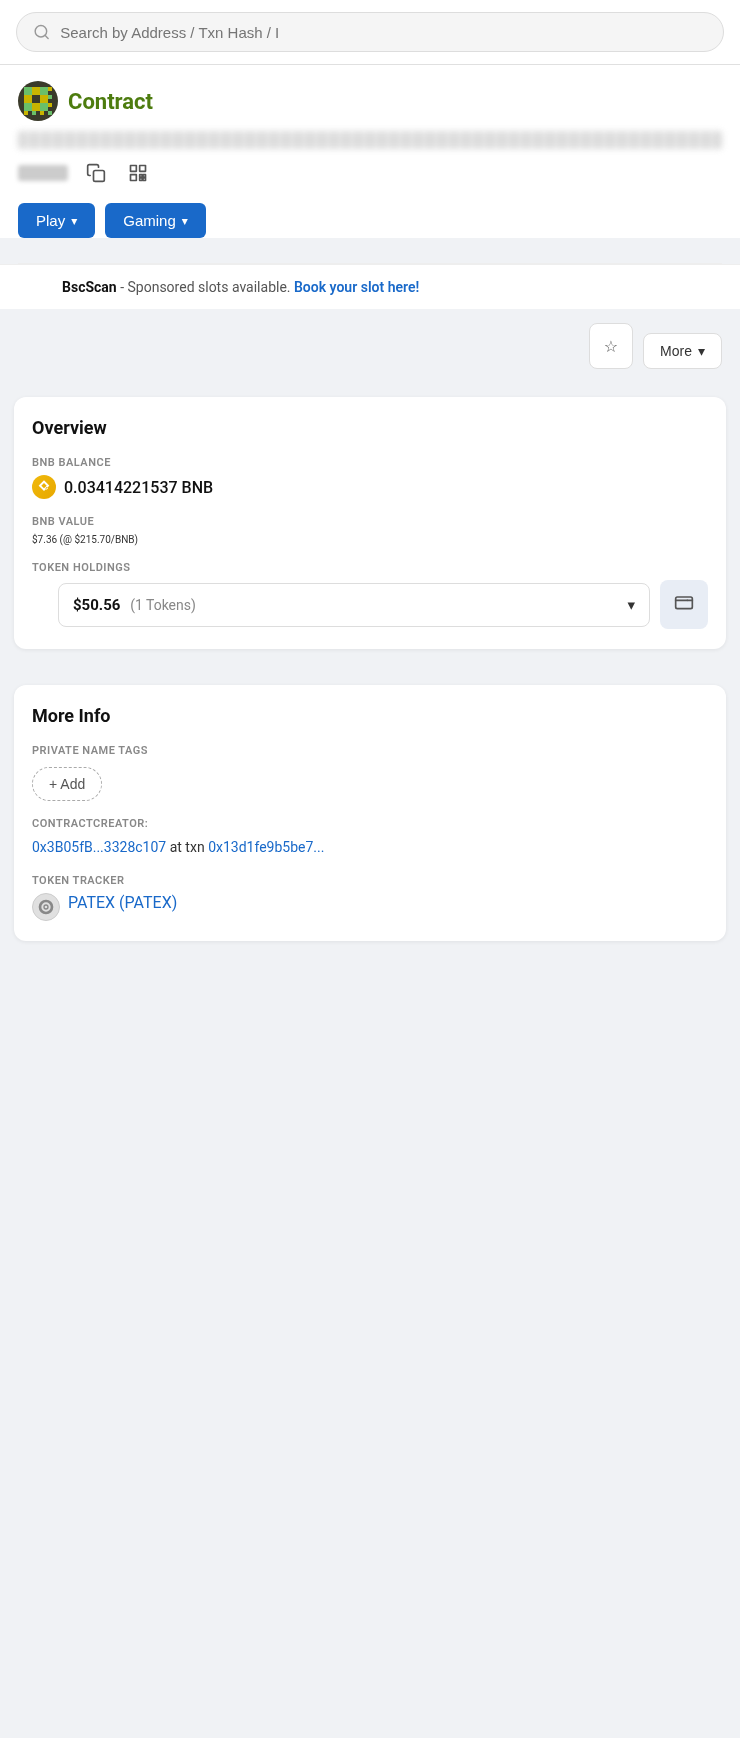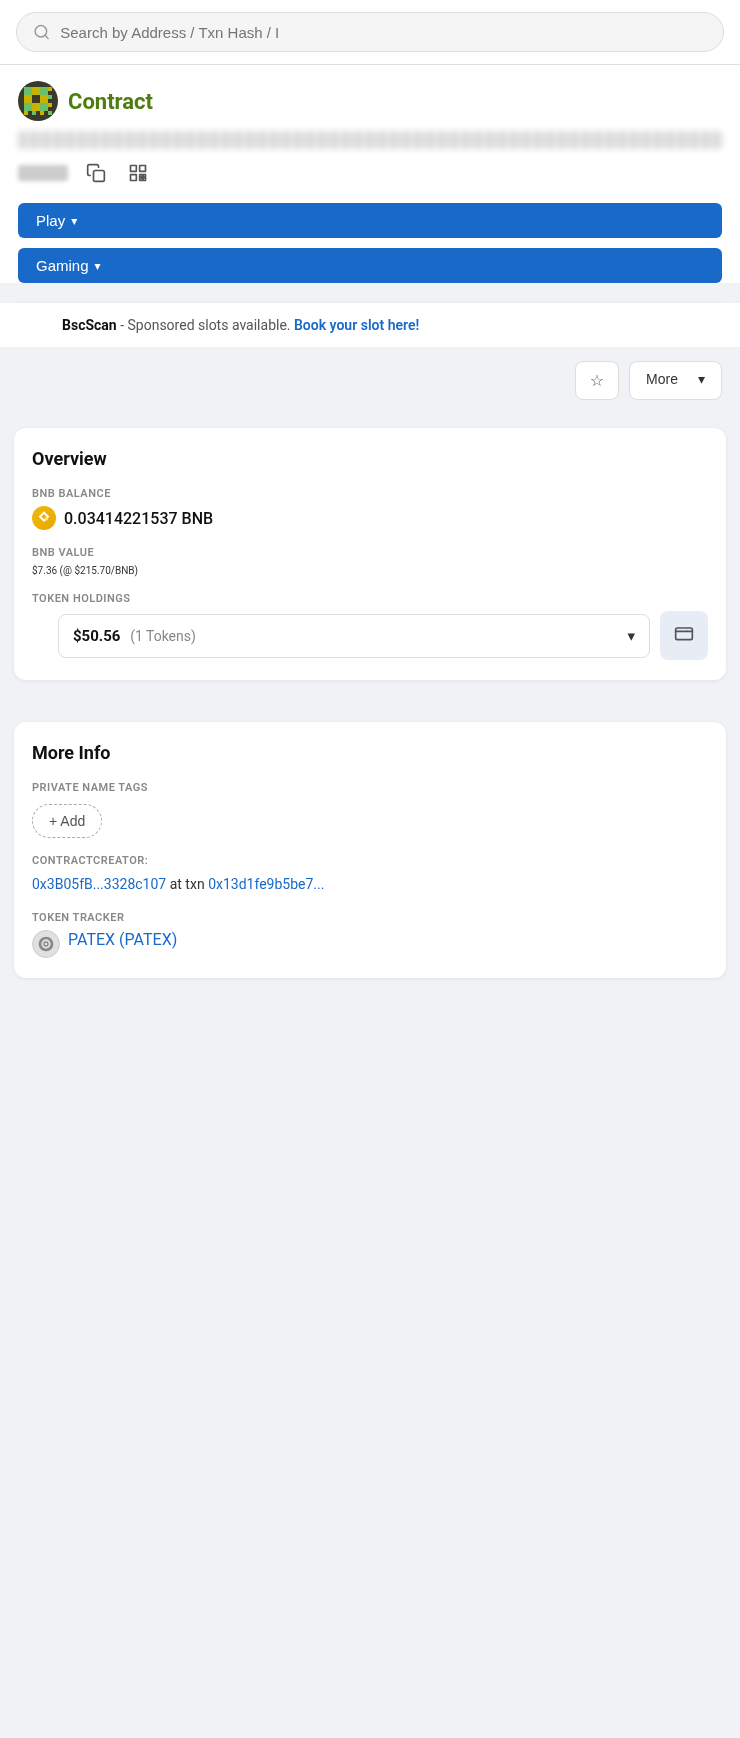--- a/index.html
+++ b/index.html
@@ -86,22 +86,21 @@
       color: #555;
       padding: 4px;
       font-size: 18px;
       display: flex;
       align-items: center;
     }
 
     .tag-buttons {
       display: flex;
       gap: 10px;
-      margin-bottom: 18px;
-      flex-direction: column;
+      margin-bottom: 25px;
     }
 
     .tag-btn {
       background: #1969c9;
       color: #fff;
       border: none;
       border-radius: 6px;
       padding: 9px 18px;
       font-size: 15px;
       font-weight: 500;
@@ -157,22 +156,23 @@
     .more-btn {
       background: #fff;
       border: 1px solid #ddd;
       border-radius: 8px;
       padding: 9px 16px;
       font-size: 14px;
       cursor: pointer;
       color: #333;
       display: flex;
       align-items: flex-start;
-      gap: 20px;
+      gap: 6px;
       font-weight: 500;
+      margin-top: 10px;
     }
 
     
     .card {
       background: #fff;
       border-radius: 12px;
       margin: 0 14px 16px 14px;
       padding: 20px 18px;
       box-shadow: 0 1px 4px rgba(0,0,0,0.07);
     }
@@ -316,21 +316,21 @@
 
     .divider {
       height: 1px;
       background: #eee;
       margin: 0 18px 0 18px;
     }
 
     .bg-section {
       background: #f0f2f5;
       padding-top: 14px;
-      padding-bottom: 26px;
+      padding-bottom: 20px;
     }
 
     
     .contract-grid-icon {
       width: 40px;
       height: 40px;
     }
   </style>
 </head>
 <body>

